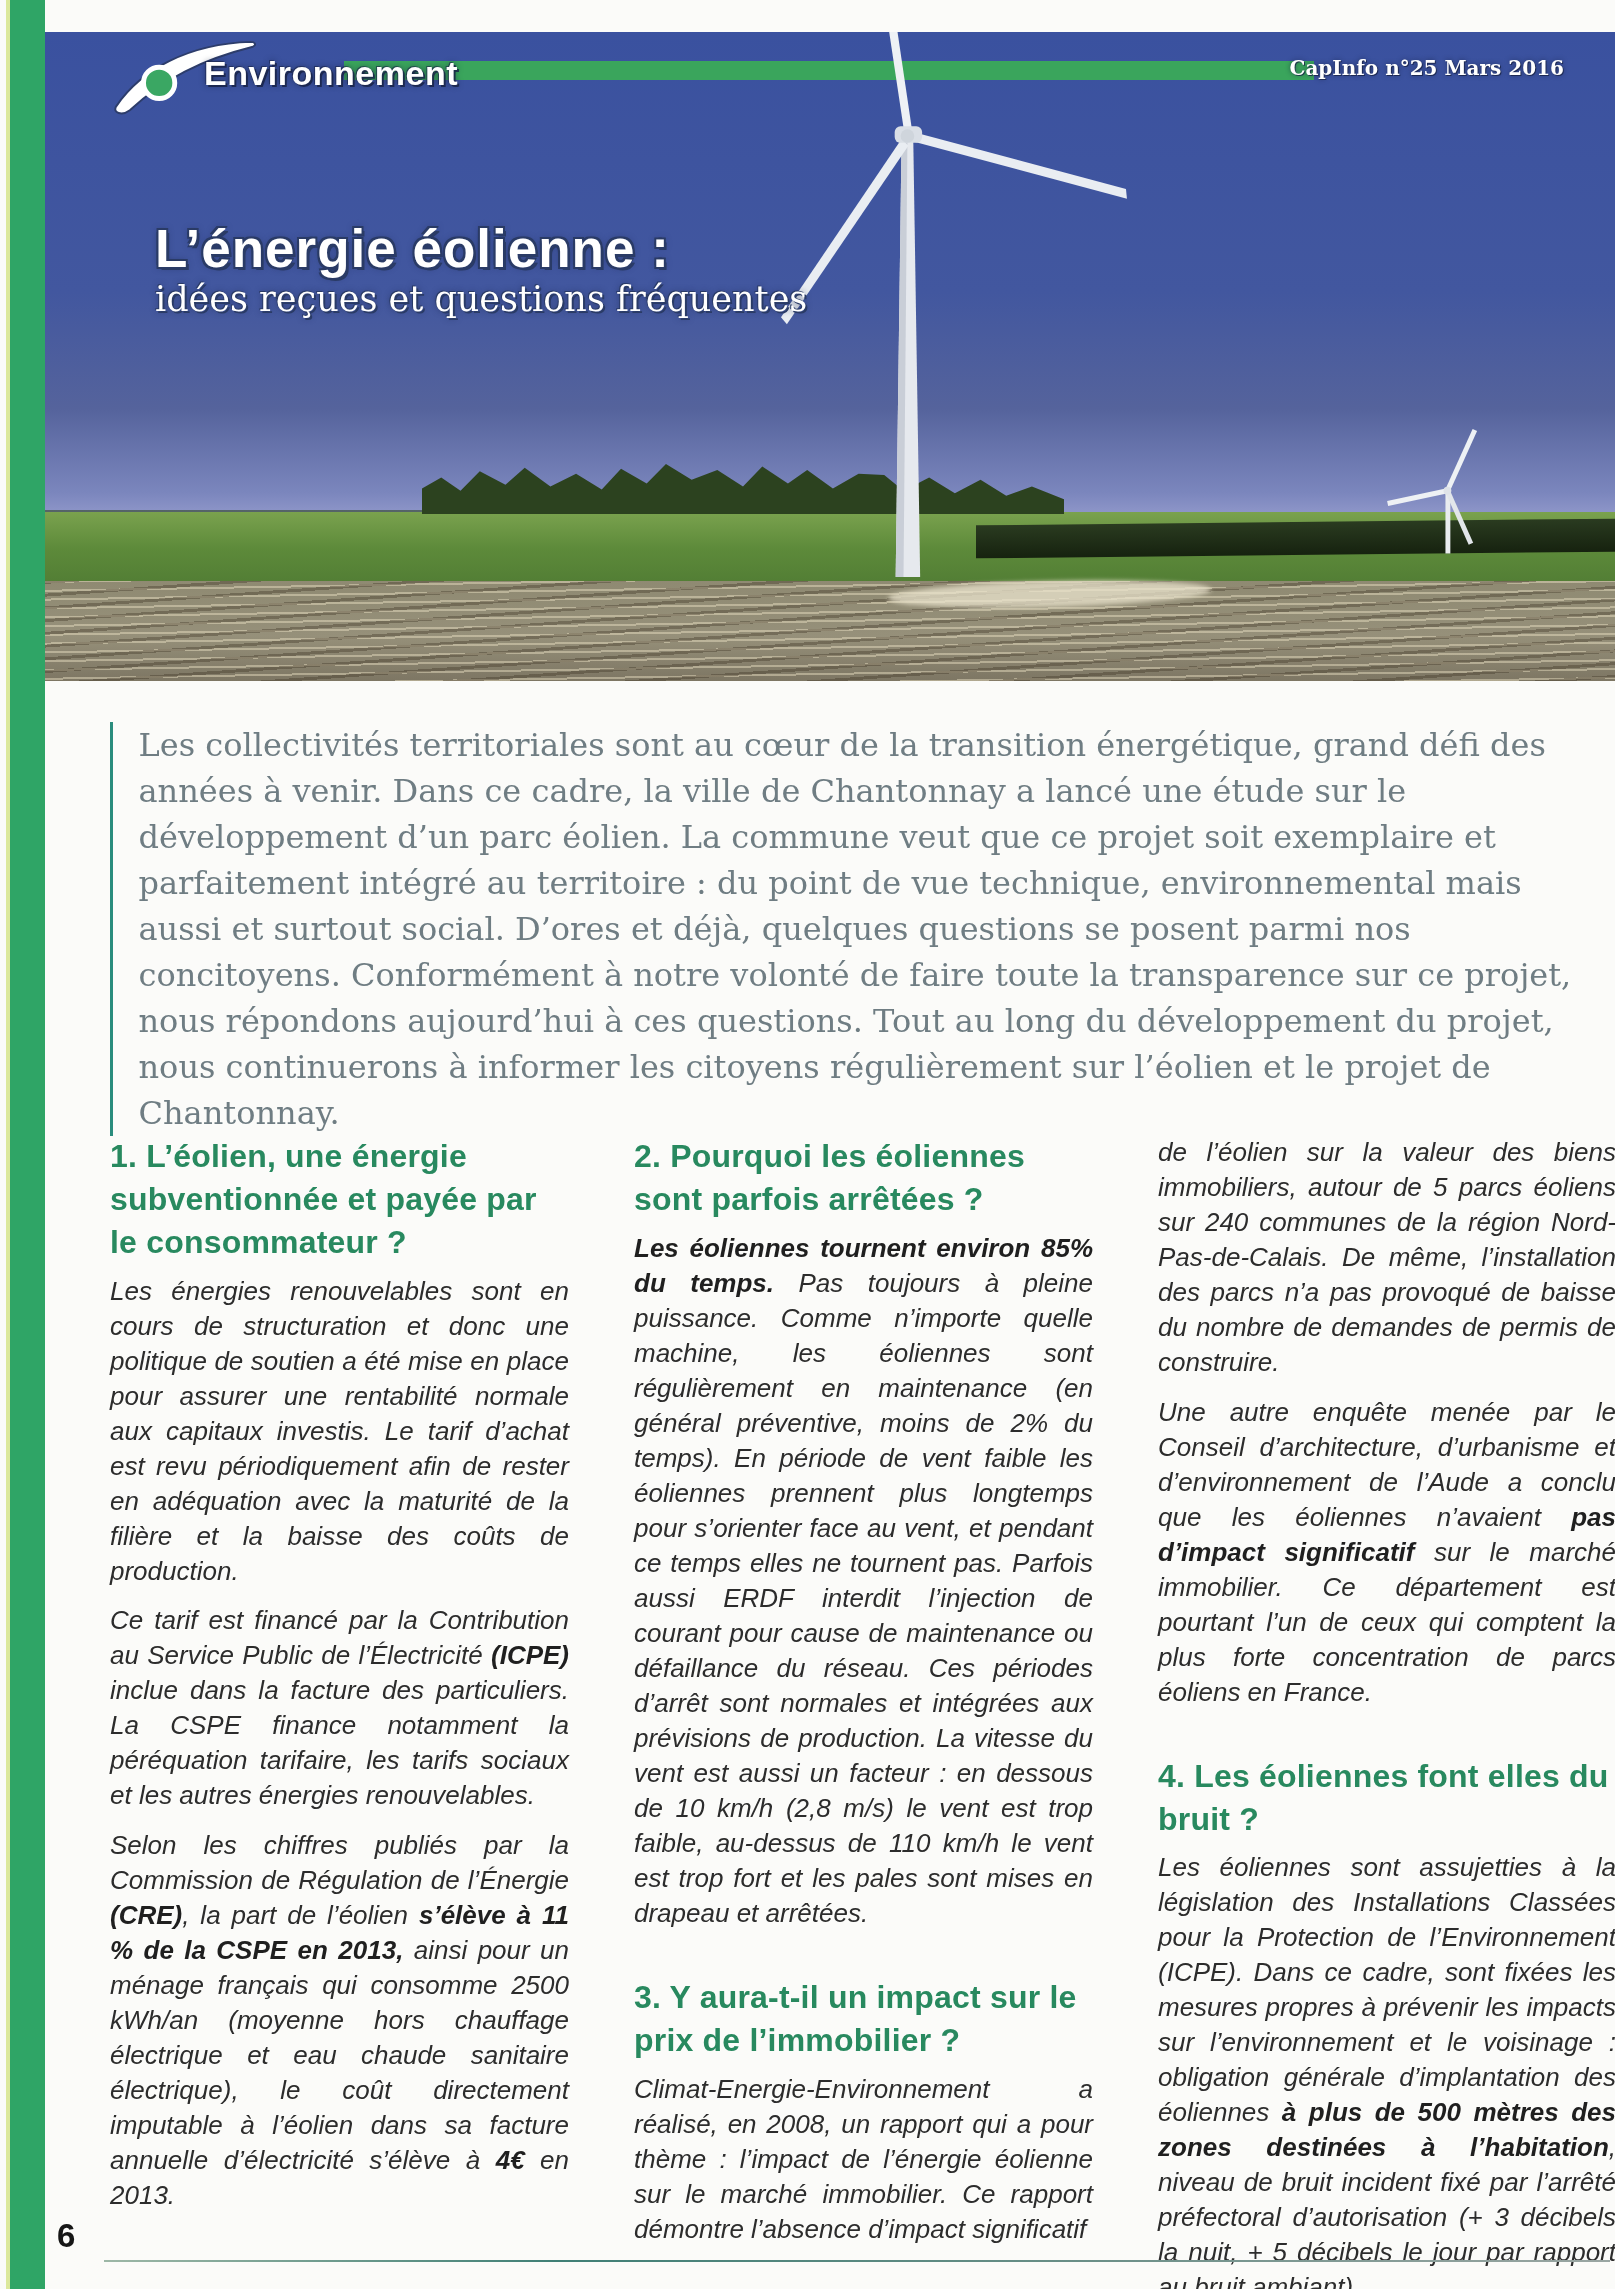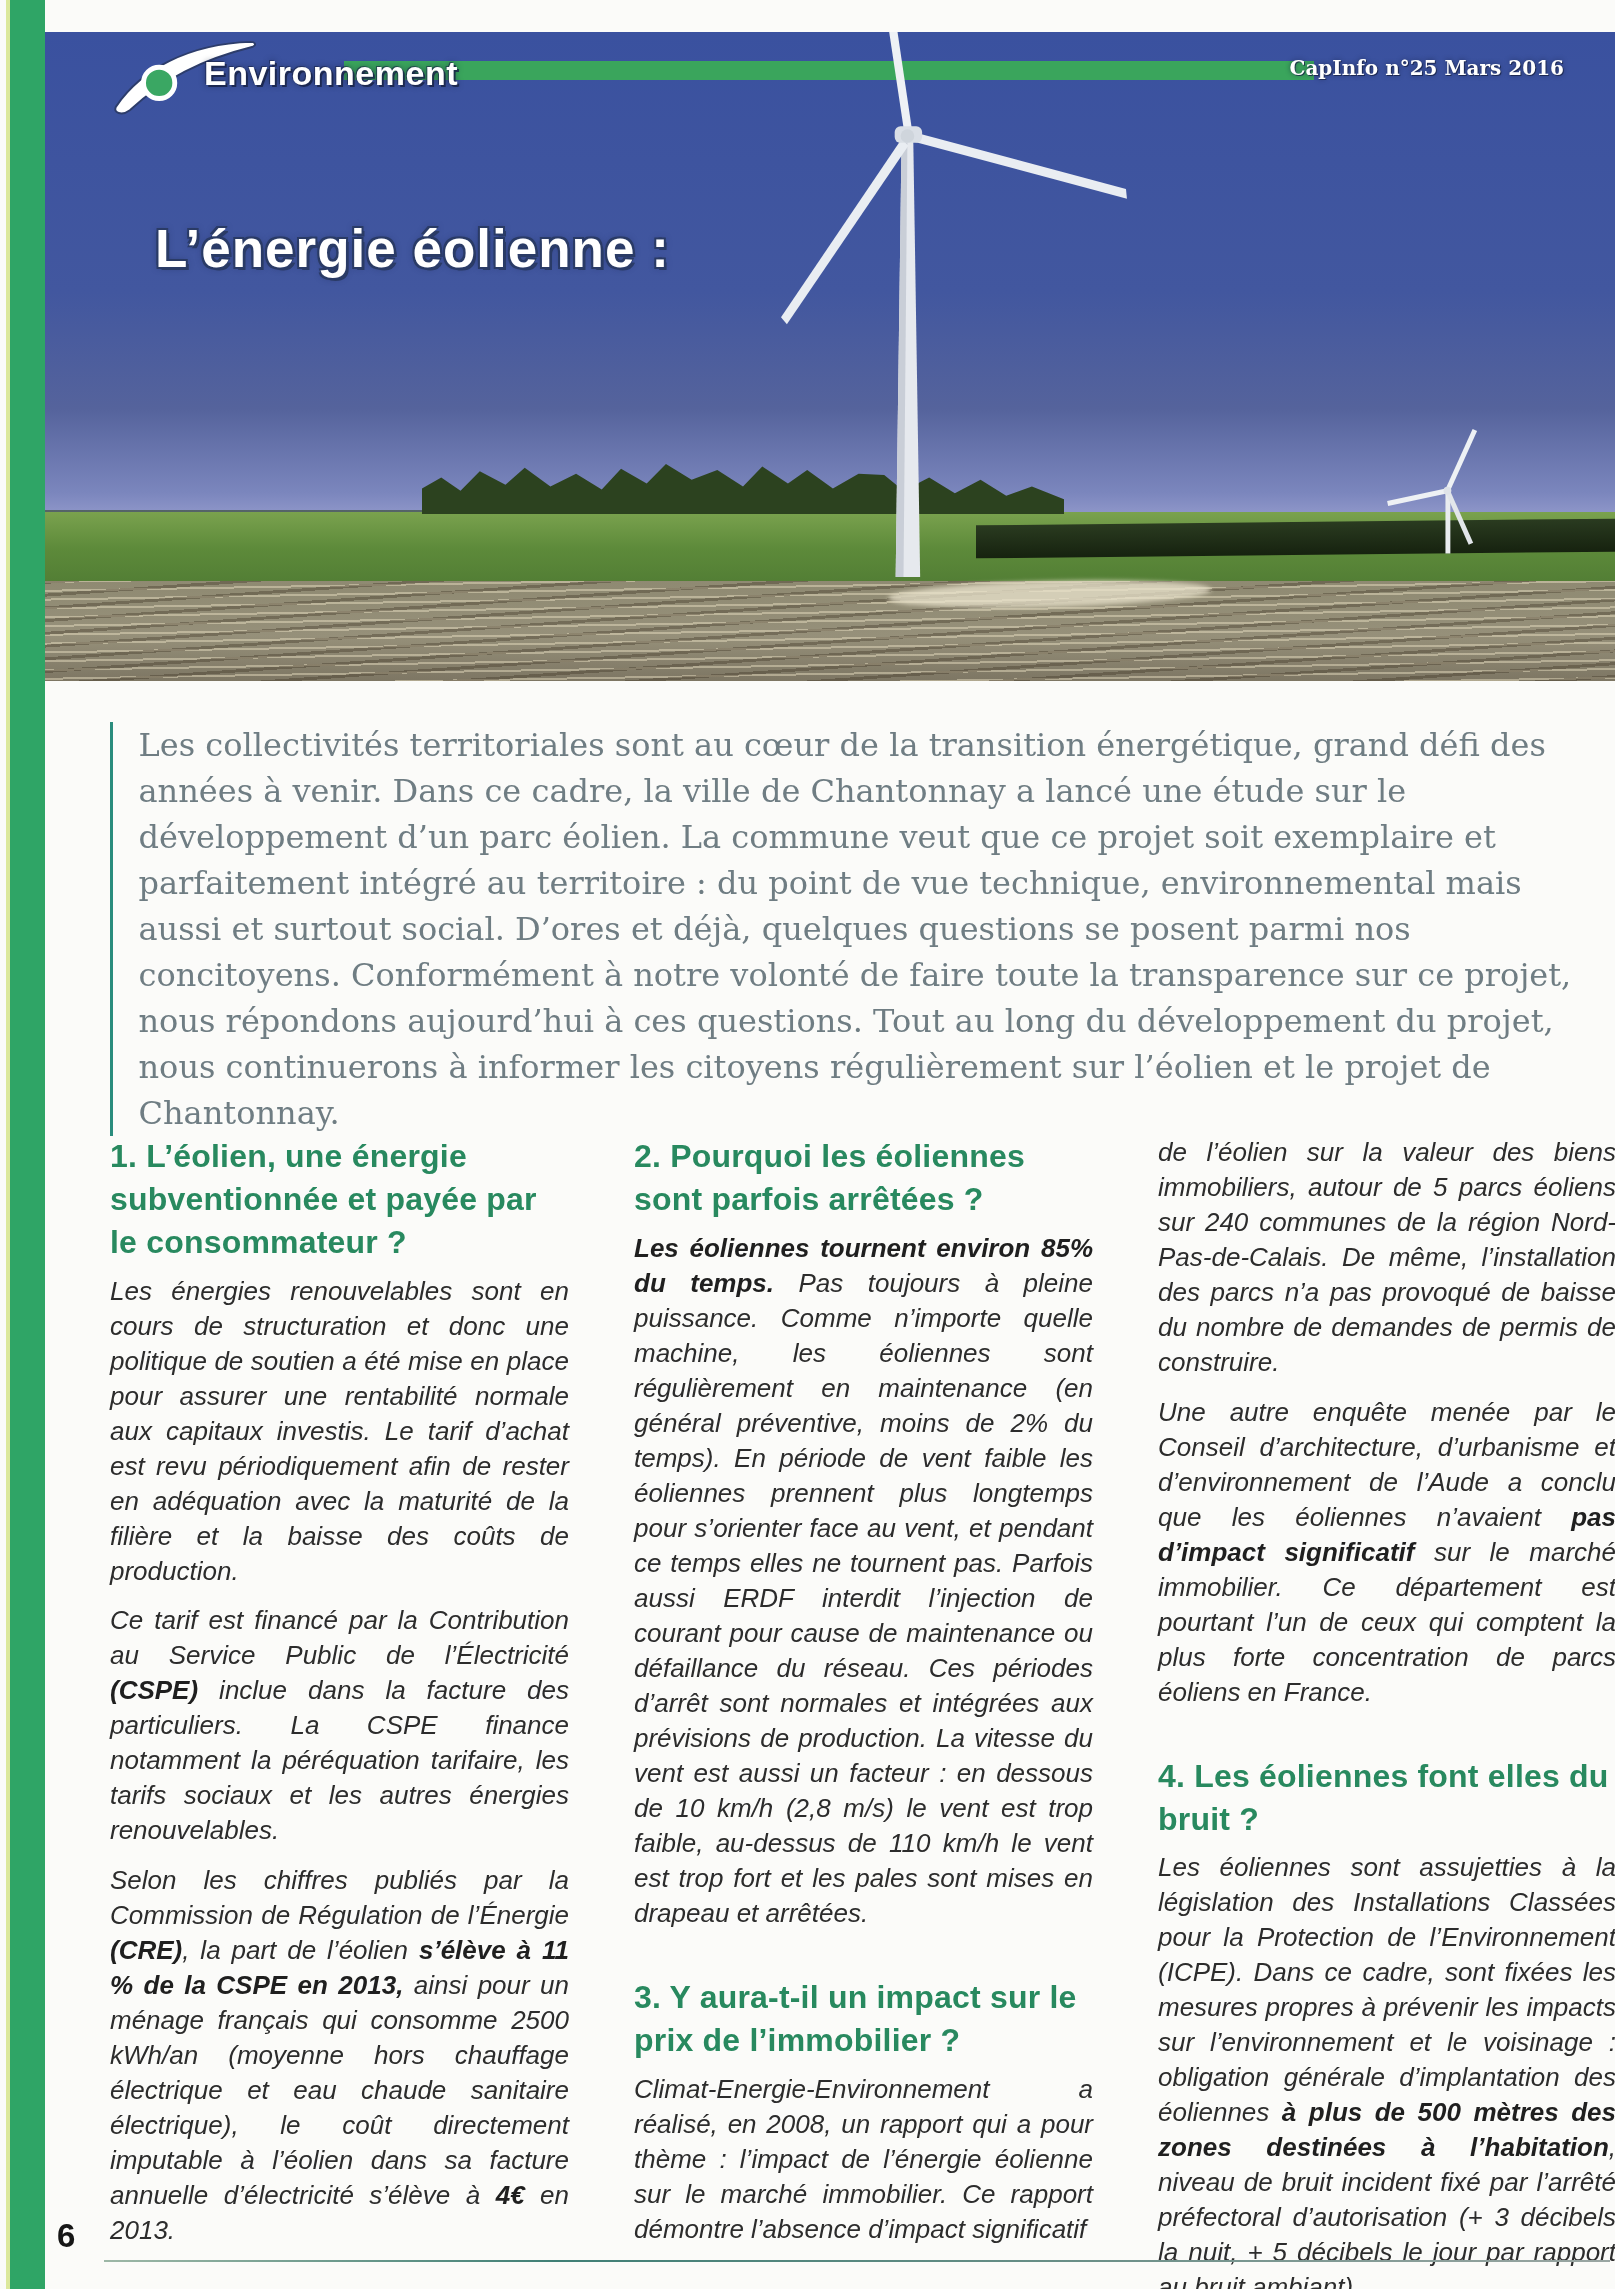--- a/index.html
+++ b/index.html
@@ -131,29 +131,30 @@
 
   <svg class="logo" viewBox="0 0 160 86">
     <path d="M8 72 C34 34 82 8 146 6 C150 6 152 9 148 11 C96 24 56 44 22 76 C14 82 4 79 8 72 Z" fill="#ffffff" stroke="#2d3d6b" stroke-width="2"></path>
     <circle cx="52" cy="48" r="16" fill="#3aa763" stroke="#ffffff" stroke-width="5"></circle>
   </svg>
 
   <div class="section-label">Environnement</div>
   <div class="issue-label">CapInfo n°25  Mars 2016</div>
 
   <h1 class="hero-title">L’énergie éolienne :</h1>
+  <h2 class="hero-subtitle">idées reçues et questions fréquentes</h2>
 </div>
 
 <div class="intro">Les collectivités territoriales sont au cœur de la transition énergétique, grand défi des années à venir. Dans ce cadre, la ville de Chantonnay a lancé une étude sur le développement d’un parc éolien. La commune veut que ce projet soit exemplaire et parfaitement intégré au territoire : du point de vue technique, environnemental mais aussi et surtout social. D’ores et déjà, quelques questions se posent parmi nos concitoyens. Conformément à notre volonté  de faire toute la transparence sur ce projet, nous répondons aujourd’hui à ces questions. Tout au long du développement du projet, nous continuerons à informer les citoyens régulièrement sur l’éolien et le projet de Chantonnay.</div>
 
 <div class="cols">
   <div class="col">
       <h3>1. L’éolien, une énergie subventionnée et payée par le consommateur ?</h3>
       <p><span>Les énergies renouvelables sont en cours de structuration et donc une politique de soutien a été mise en place pour assurer une rentabilité normale aux capitaux investis. Le tarif d’achat est revu périodiquement afin de rester en adéquation avec la maturité de la filière et la baisse des coûts de production.</span></p>
-      <p><span>Ce tarif est financé par la Contribution au Service Public de l’Électricité </span><strong>(CSPE)</strong><span> inclue dans la facture des particuliers. La CSPE finance notamment la péréquation tarifaire, les tarifs sociaux et les autres énergies renouvelables.</span></p>
+      <p><span>Ce tarif est financé par la Contribution au Service Public de l’Électricité </span><strong>(ICPE)</strong><span> inclue dans la facture des particuliers. La CSPE finance notamment la péréquation tarifaire, les tarifs sociaux et les autres énergies renouvelables.</span></p>
       <p><span>Selon les chiffres publiés par la Commission de Régulation de l’Énergie </span><strong>(CRE)</strong><span>, la part de l’éolien </span><strong>s’élève à 11 % de la CSPE en 2013,</strong><span> ainsi pour un ménage français qui consomme 2500 kWh/an (moyenne hors chauffage électrique et eau chaude sanitaire électrique), le coût directement imputable à l’éolien dans sa facture annuelle d’électricité s’élève à </span><strong>4€</strong><span> en 2013.</span></p>
     </div>
   <div class="col">
       <h3>2. Pourquoi les éoliennes sont parfois arrêtées ?</h3>
       <p><strong>Les éoliennes tournent environ 85% du temps.</strong><span> Pas toujours à pleine puissance. Comme n’importe  quelle machine, les éoliennes sont régulièrement en maintenance (en général préventive, moins de 2% du temps). En période de vent faible les éoliennes prennent plus longtemps pour s’orienter face au vent, et pendant ce temps elles ne tournent pas. Parfois aussi ERDF interdit l’injection de courant pour cause de maintenance ou défaillance du réseau. Ces périodes d’arrêt sont normales et intégrées aux prévisions de production. La vitesse du vent est aussi un facteur : en dessous de 10 km/h (2,8 m/s) le vent est trop faible, au-dessus de 110 km/h le vent est trop fort et les pales sont mises en drapeau et arrêtées.</span></p>
       <h3 class="gap">3. Y aura-t-il un impact sur le prix de l’immobilier ?</h3>
       <p><span>Climat-Energie-Environnement a réalisé, en 2008, un rapport qui a pour thème : l’impact de l’énergie éolienne sur le marché immobilier. Ce rapport démontre l’absence d’impact significatif</span></p>
     </div>
   <div class="col">
       <p><span>de l’éolien sur la valeur des biens immobiliers, autour de 5 parcs éoliens sur 240 communes de la région Nord-Pas-de-Calais. De même, l’installation des parcs n’a pas provoqué de baisse du nombre de demandes de permis de construire.</span></p>

